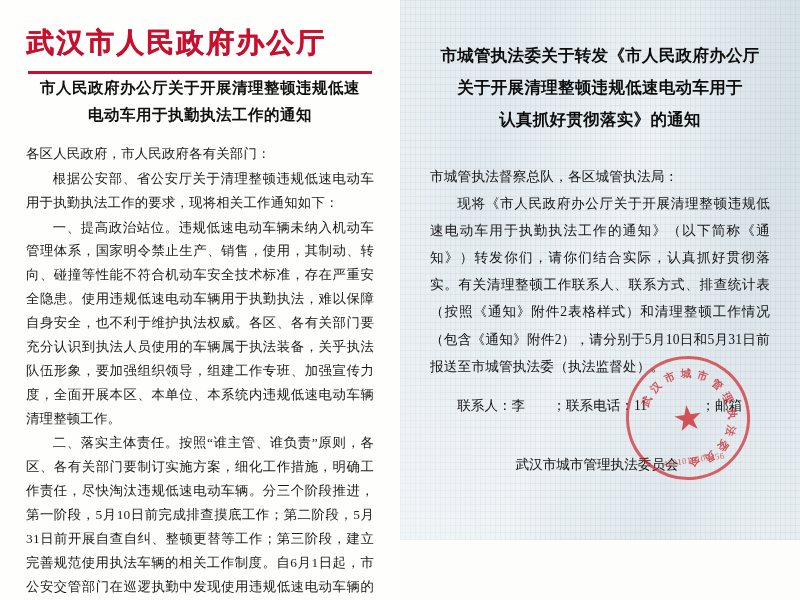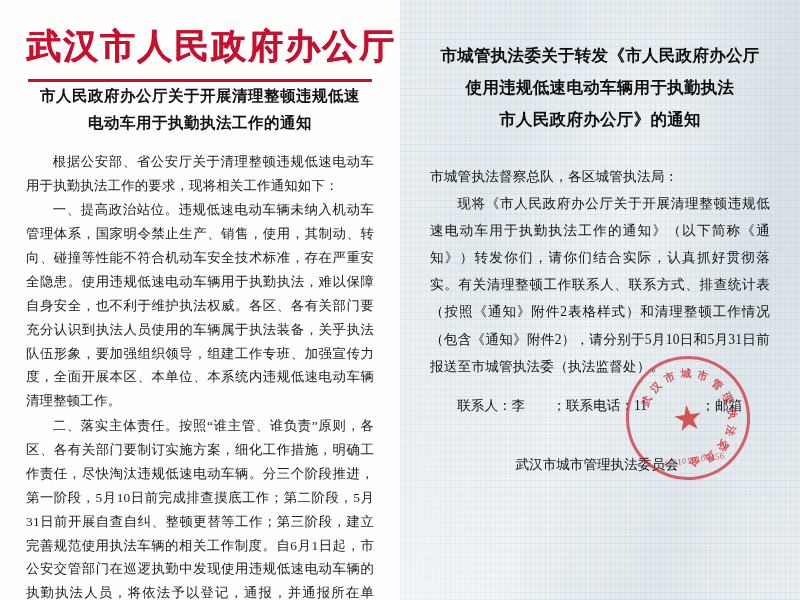--- a/index.html
+++ b/index.html
@@ -27,21 +27,21 @@
     height: 600px;
     background: #fefefc;
     box-sizing: border-box;
     padding: 14px 26px 0 26px;
     overflow: hidden;
   }
   .letterhead {
     color: #c8102e;
     font-family: "Liberation Serif", "DejaVu Serif", serif;
     font-weight: bold;
-    font-size: 35px;
+    font-size: 28px;
     letter-spacing: 2px;
     line-height: 1.1;
     margin-top: 14px;
     white-space: nowrap;
     text-shadow: 0.5px 0 0 #c8102e;
   }
   .red-rule {
     margin: 12px 2px 0 2px;
     height: 3px;
     background: #c8102e;
@@ -64,21 +64,21 @@
   }
   .body-left p {
     margin: 0 0 1px 0;
   }
   .indent2 { text-indent: 2em; }
 
   
   .doc-right {
     position: relative;
     width: 400px;
-    height: 600px;
+    height: 540px;
     box-sizing: border-box;
     padding: 26px 30px 0 30px;
     overflow: hidden;
     background:
       repeating-linear-gradient(
         90deg,
         rgba(150,175,195,0.13) 0px,
         rgba(150,175,195,0.13) 1px,
         rgba(255,255,255,0) 1px,
         rgba(255,255,255,0) 5px
@@ -196,32 +196,33 @@
   <div class="doc-left">
     <div class="letterhead">武汉市人民政府办公厅</div>
     <div class="red-rule"></div>
 
     <div class="doc-title">
       <div>市人民政府办公厅关于开展清理整顿违规低速</div>
       <div>电动车用于执勤执法工作的通知</div>
     </div>
 
     <div class="body-left">
+      <p>各区人民政府，市人民政府各有关部门：</p>
       <p class="indent2">根据公安部、省公安厅关于清理整顿违规低速电动车用于执勤执法工作的要求，现将相关工作通知如下：</p>
       <p class="indent2">一、提高政治站位。违规低速电动车辆未纳入机动车管理体系，国家明令禁止生产、销售，使用，其制动、转向、碰撞等性能不符合机动车安全技术标准，存在严重安全隐患。使用违规低速电动车辆用于执勤执法，难以保障自身安全，也不利于维护执法权威。各区、各有关部门要充分认识到执法人员使用的车辆属于执法装备，关乎执法队伍形象，要加强组织领导，组建工作专班、加强宣传力度，全面开展本区、本单位、本系统内违规低速电动车辆清理整顿工作。</p>
       <p class="indent2">二、落实主体责任。按照“谁主管、谁负责”原则，各区、各有关部门要制订实施方案，细化工作措施，明确工作责任，尽快淘汰违规低速电动车辆。分三个阶段推进，第一阶段，5月10日前完成排查摸底工作；第二阶段，5月31日前开展自查自纠、整顿更替等工作；第三阶段，建立完善规范使用执法车辆的相关工作制度。自6月1日起，市公安交管部门在巡逻执勤中发现使用违规低速电动车辆的执勤执法人员，将依法予以登记，通报，并通报所在单位。</p>
 
     </div>
   </div>
 
   <div class="doc-right">
     <div class="r-title">
       <div>市城管执法委关于转发《市人民政府办公厅</div>
-      <div>使用违规低速电动车辆用于执勤执法</div>
-      <div>市人民政府办公厅》的通知</div>
+      <div>关于开展清理整顿违规低速电动车用于</div>
+      <div>认真抓好贯彻落实》的通知</div>
     </div>
 
     <div class="r-body">
       <p>市城管执法督察总队，各区城管执法局：</p>
       <p class="indent2">现将《市人民政府办公厅关于开展清理整顿违规低速电动车用于执勤执法工作的通知》（以下简称《通知》）转发你们，请你们结合实际，认真抓好贯彻落实。有关清理整顿工作联系人、联系方式、排查统计表（按照《通知》附件2表格样式）和清理整顿工作情况（包含《通知》附件2），请分别于5月10日和5月31日前报送至市城管执法委（执法监督处）。</p>
     </div>
 
     <div class="r-contact">
       <div class="indent2">联系人：李　　；联系电话：11　　　　；邮箱</div>
     </div>

